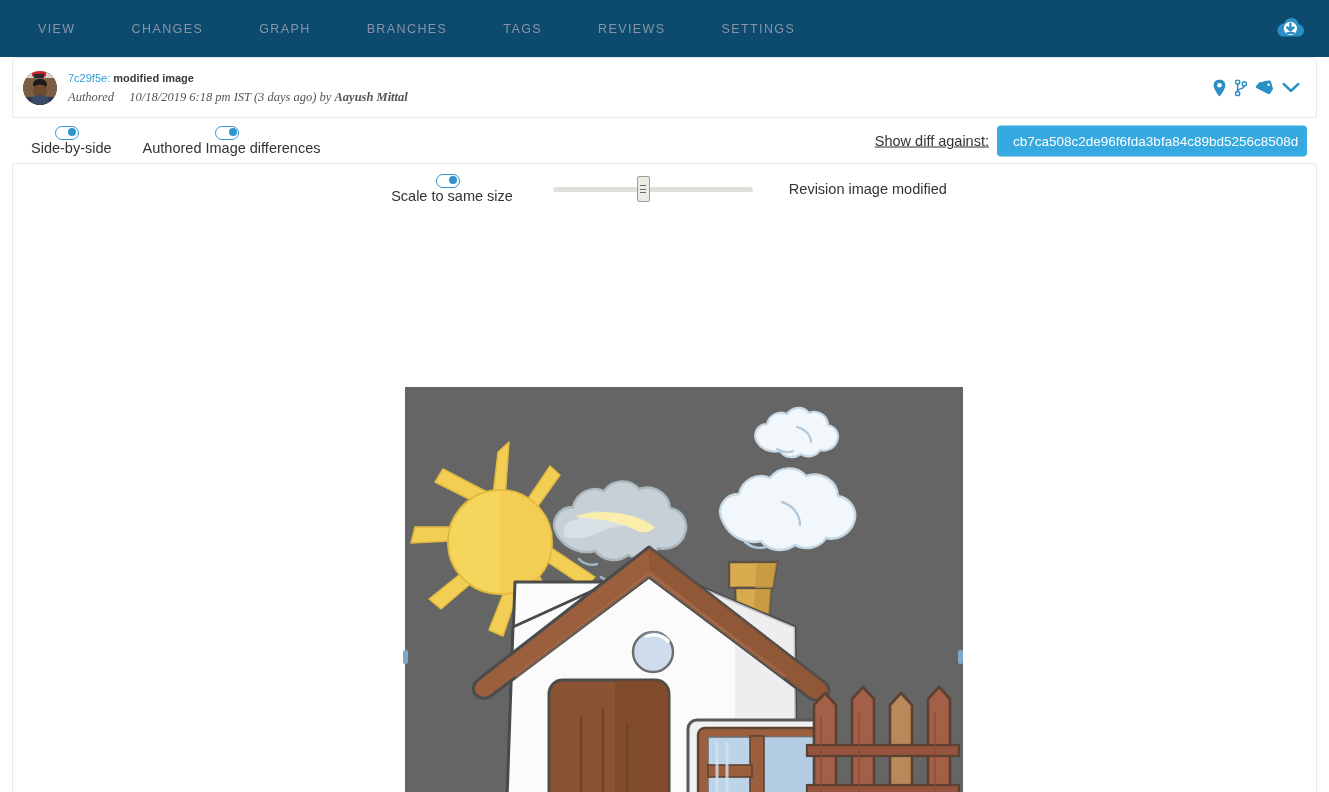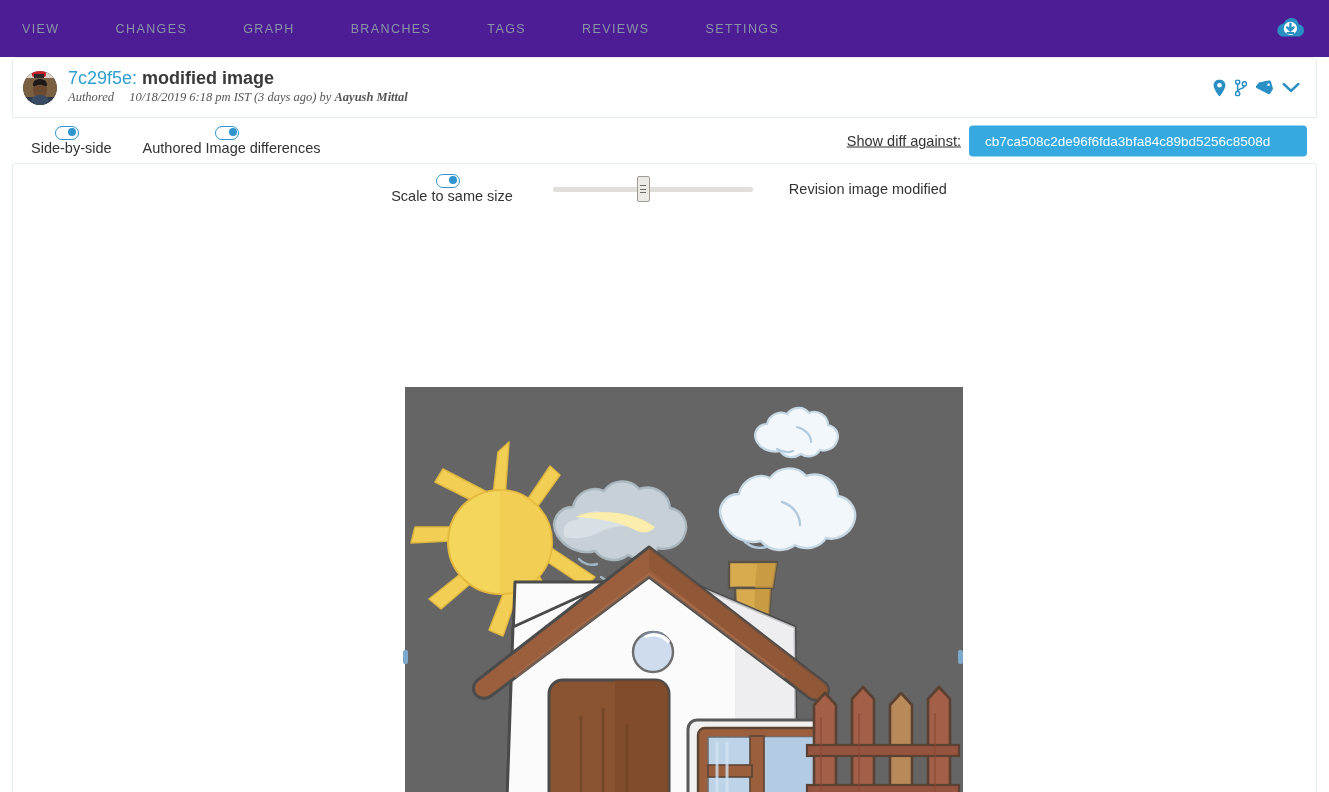--- a/index.html
+++ b/index.html
@@ -7,24 +7,24 @@
     width: 1329px; height: 792px;
     background: #ffffff;
     font-family: "Liberation Sans", sans-serif;
     overflow: hidden;
   }
 
   
   .topnav {
     position: relative;
     height: 57px;
-    background: #4c1d95;
+    background: #0c4a6e;
     display: flex;
     align-items: center;
-    padding-left: 22px;
+    padding-left: 38px;
   }
   .topnav-item {
     font-size: 12.5px;
     letter-spacing: 1.4px;
     color: #8a94a6;
     text-transform: uppercase;
     padding: 0 0;
     margin-right: 56px;
     cursor: pointer;
     white-space: nowrap;
@@ -53,21 +53,21 @@
   .avatar {
     width: 34px; height: 34px;
     border-radius: 50%;
     overflow: hidden;
     flex: 0 0 auto;
     margin-right: 11px;
     background: #6b5848;
     position: relative;
   }
   .commit-texts { display: flex; flex-direction: column; justify-content: center; }
-  .commit-line1 { font-size: 18px; line-height: 19px; color: #333; }
+  .commit-line1 { font-size: 11px; line-height: 19px; color: #333; }
   .commit-hash { color: #2f9fd0; }
   .commit-msg { font-weight: bold; color: #3a3a3a; }
   .commit-line2 {
     font-size: 12.5px; line-height: 18px; color: #555;
     font-style: italic; font-family: "Liberation Serif", serif; text-align: center;
   }
   .commit-line2 .authored { margin-right: 12px; }
   .commit-line2 .author-name { font-weight: bold; font-style: italic; }
   .commit-icons {
     position: absolute;
@@ -115,22 +115,22 @@
     transform: translateY(-50%);
     display: flex; align-items: center;
   }
   .diff-against-label { font-size: 14.5px; color: #333; margin-right: 8px; text-decoration: underline; }
   .hash-chip {
     background: #36a9e0;
     color: #fff;
     font-size: 13.5px;
     border-radius: 4px;
     padding: 8px 16px;
-    width: 338px;
-    text-align: left;
+    width: 310px;
+    text-align: right;
     cursor: pointer;
     white-space: nowrap;
     overflow: hidden;
   }
 
   
   .diff-panel {
     margin: 0 12px;
     height: 723px;
     border: 1px solid #e4ebee;

